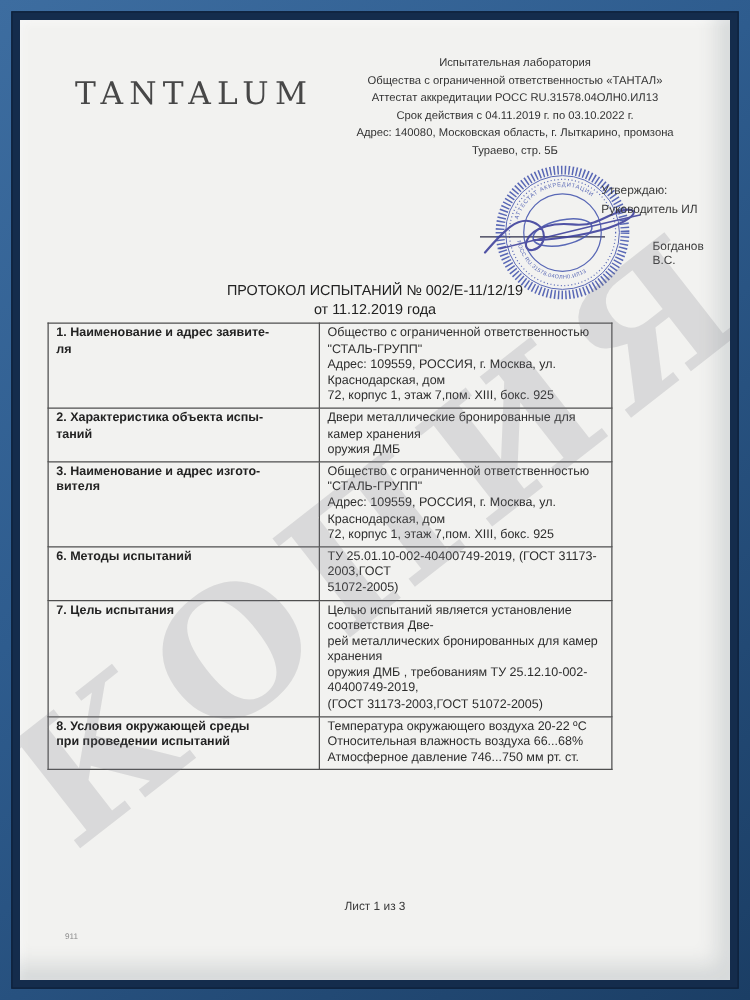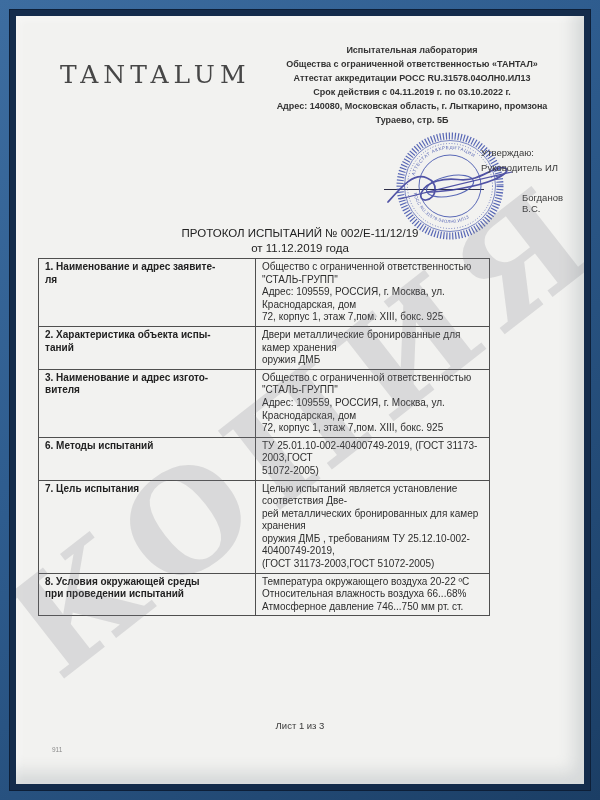--- a/index.html
+++ b/index.html
@@ -8,21 +8,21 @@
     background:linear-gradient(140deg,#3d6da0 0%,#2e5c8e 40%,#1b3e65 100%);
     padding:9px;}
   .frame-inner{width:100%;height:100%;box-sizing:border-box;background:#142c4c;
     padding:7px;box-shadow:inset 0 0 0 1px #0d1f38;}
   .page{position:relative;width:100%;height:100%;box-sizing:border-box;
     background:#f2f2f0;color:#2f2f2f;overflow:hidden;
     box-shadow:inset -10px -12px 16px rgba(70,85,100,.16),inset 2px 2px 8px rgba(255,255,255,.6);}
   .logo{position:absolute;left:44px;top:44px;font-family:"DejaVu Serif",serif;
     font-size:25px;letter-spacing:5px;color:#474747;}
   .lab-info{position:absolute;left:238px;top:27px;width:316px;text-align:center;
-    font-size:9px;line-height:14px;color:#333;font-weight:bold;}
+    font-size:9px;line-height:14px;color:#333;font-weight:normal;}
   .approve{position:absolute;right:26px;top:130px;
     font-size:9.5px;line-height:14.5px;color:#3a3a3a;z-index:4;}
   .sig-line{position:absolute;left:368px;top:159px;width:100px;height:14px;
     border-bottom:1.5px solid #2e2e48;z-index:2;}
   .approver-name{position:absolute;left:472px;top:176px;font-size:9.5px;color:#3a3a3a;z-index:4;margin-left:34px;}
   .stamp{position:absolute;left:366px;top:110px;width:136px;height:120px;z-index:3;opacity:.88;}
   .title{position:absolute;left:0;right:0;top:210px;text-align:center;
     font-size:11.5px;font-weight:normal;color:#222;line-height:15px;z-index:1;}
   .doc-table{position:absolute;left:22px;top:242px;width:452px;
     border-collapse:collapse;z-index:1;}

